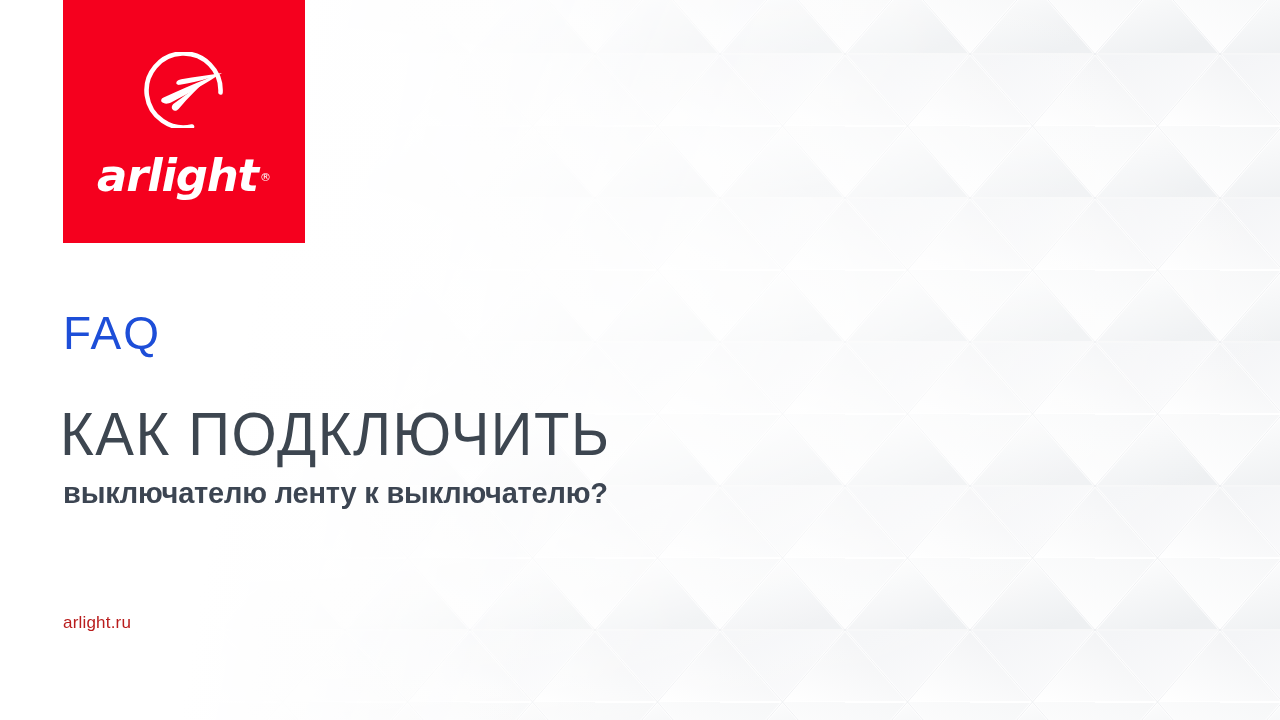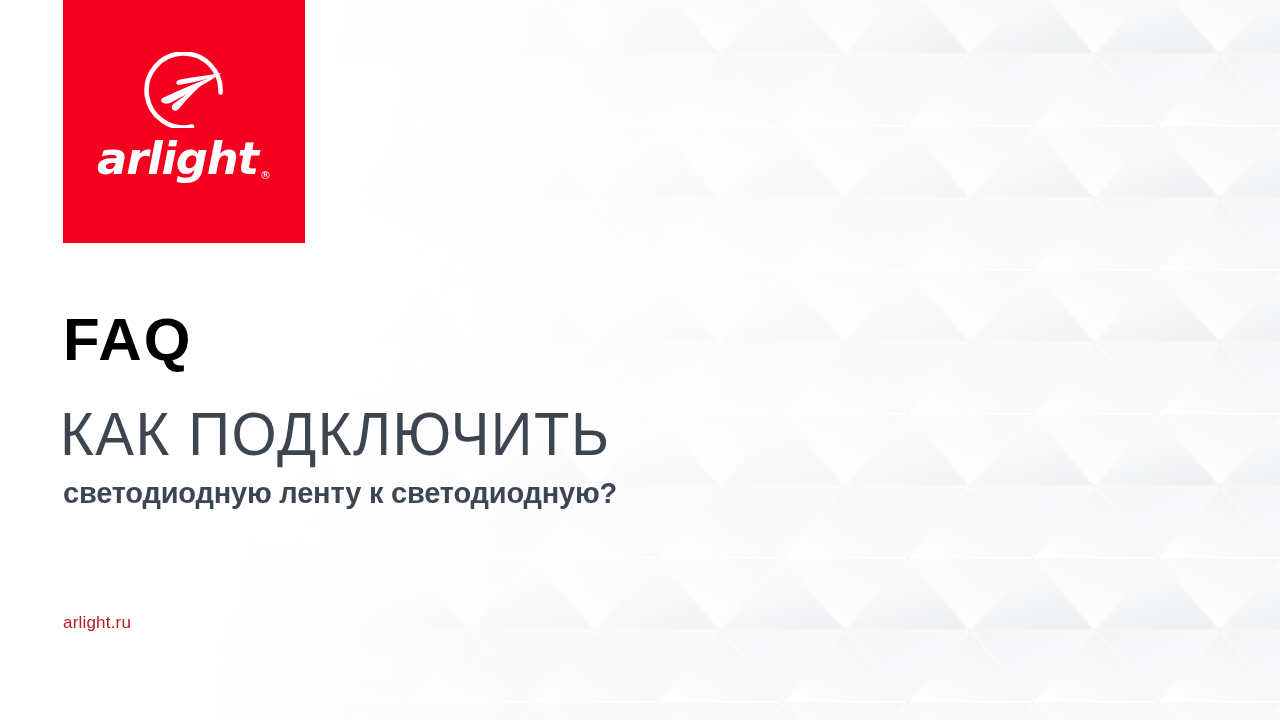--- a/index.html
+++ b/index.html
@@ -71,23 +71,23 @@
     flex-direction: column;
     align-items: center;
     justify-content: flex-start;
   }
   .logo-mark {
     margin-top: 52px;
     width: 104px;
     height: 76px;
   }
   .logo-wordmark-row {
-    margin-top: 8px;
+    margin-top: 25px;
     display: flex;
-    align-items: flex-end;
+    align-items: center;
   }
   .logo-wordmark {
     font-family: "DejaVu Sans", sans-serif;
     font-style: italic;
     font-weight: 700;
     font-size: 45px;
     line-height: 1;
     letter-spacing: -1.2px;
     color: #ffffff;
   }
@@ -99,25 +99,25 @@
     margin-top: 4px;
     margin-left: 2px;
   }
 
   
   .eyebrow {
     position: absolute;
     left: 63px;
     top: 310px;
     font-family: "Liberation Sans", sans-serif;
-    font-weight: 700;
-    font-size: 60px;
+    font-weight: 400;
+    font-size: 46px;
     line-height: 1;
     letter-spacing: 2px;
-    color: #000000;
+    color: #1d4ed8;
     white-space: nowrap;
   }
 
   .headline {
     position: absolute;
     left: 60px;
     top: 404px;
     font-family: "Liberation Sans", sans-serif;
     font-weight: 400;
     font-size: 58px;
@@ -237,16 +237,16 @@
       <path d="M76,26.5 C64,35 52,44 42,51.5 C40,53 39,55.6 40.6,57.6 C42.2,59.6 45,59 46.8,56.8 C56,45.6 67,35 76,26.5 Z" fill="#ffffff"></path>
     </svg>
     <div class="logo-wordmark-row">
       <span class="logo-wordmark">arlight</span>
       <span class="logo-reg">®</span>
     </div>
   </div>
 
   <div class="eyebrow">FAQ</div>
   <div class="headline">КАК ПОДКЛЮЧИТЬ</div>
-  <div class="subheadline">светодиодную ленту к светодиодную?</div>
+  <div class="subheadline">выключателю ленту к выключателю?</div>
   <div class="site-url">arlight.ru</div>
 
 </div>
 
 </body></html>

